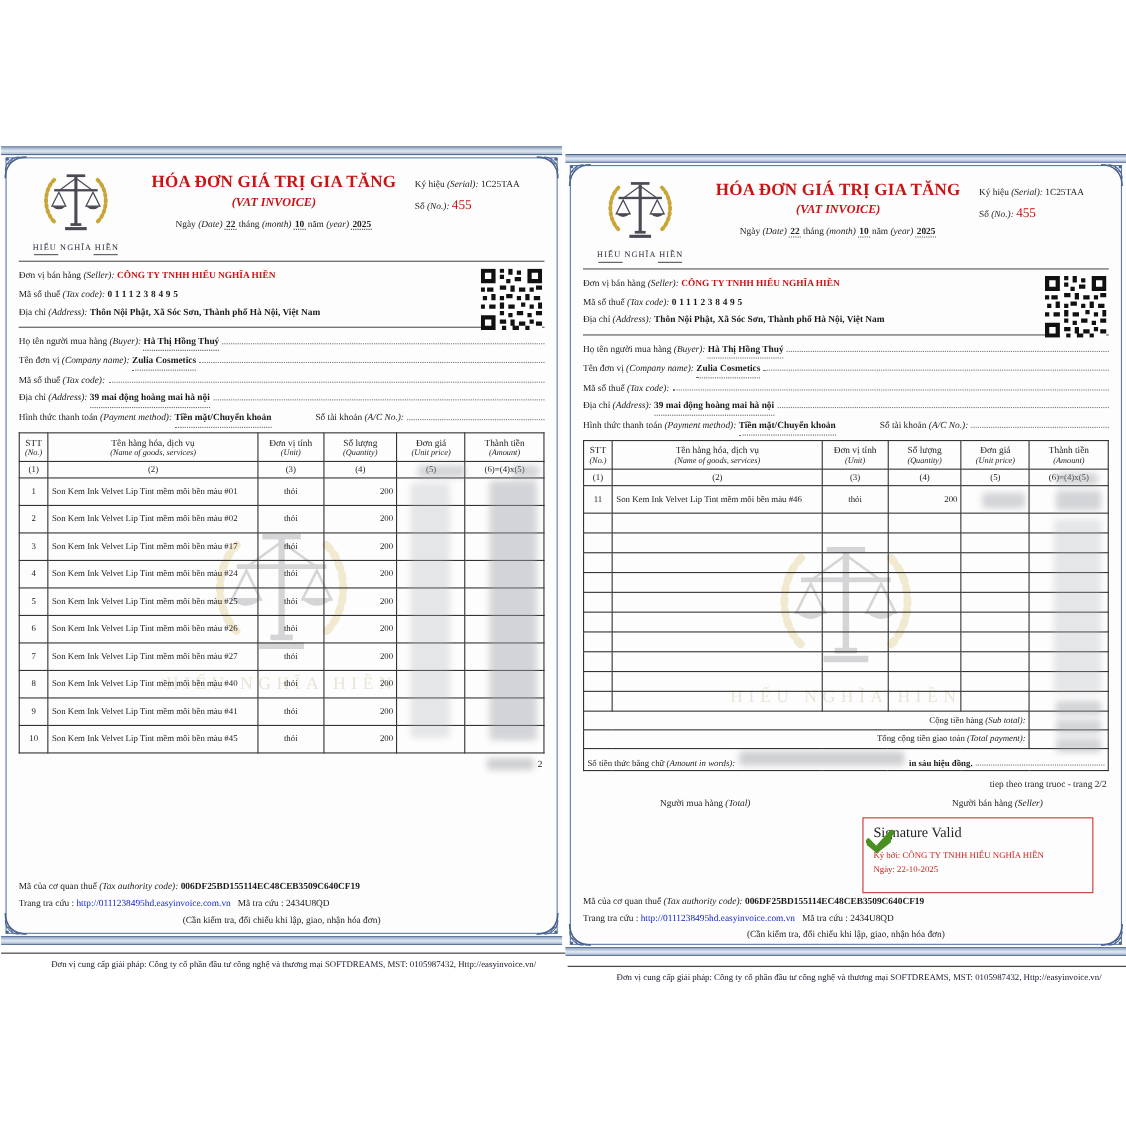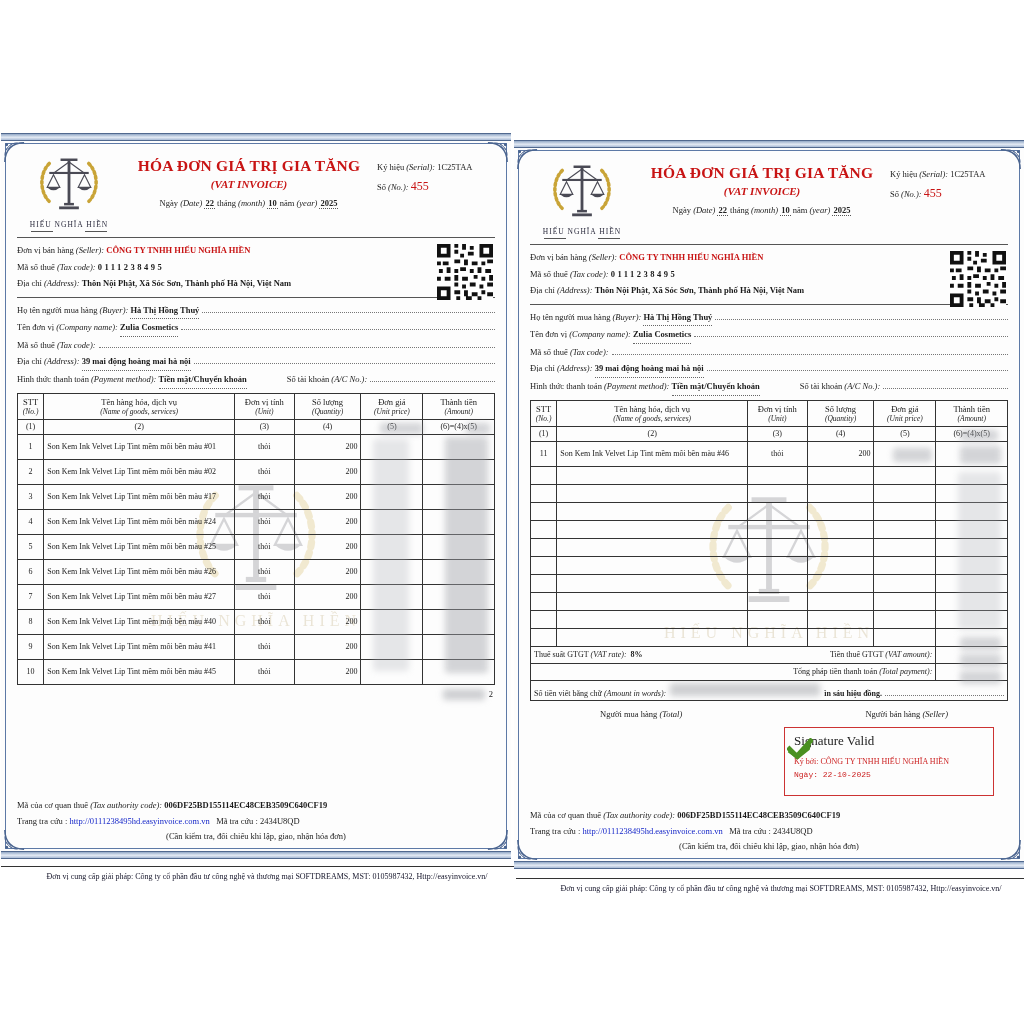--- a/index.html
+++ b/index.html
@@ -83,21 +83,21 @@
     filter:blur(3px);vertical-align:middle;margin:0 4px;border-radius:2px;}
   .page-frag{text-align:right;font-size:8.5px;padding:4px 2px 0 0;}
   .page-note{text-align:right;font-size:8.5px;padding:6px 2px 0 0;}
   
   .sign-row{display:flex;justify-content:space-between;padding:8px 60px 0 70px;font-size:8.5px;}
   .sigbox{position:relative;margin:8px 14px 0 auto;width:192px;border:1px solid #cc3333;
     padding:5px 7px 6px 9px;min-height:56px;}
   .sig-valid{font-size:13px;color:#222;}
   .sig-check{position:absolute;left:2px;top:10px;width:26px;height:22px;}
   .sig-by{color:#cc2222;font-size:8px;line-height:1.5;margin-top:7px;}
-  .sig-date{color:#cc2222;font-size:8px;margin-top:2px;font-family:Liberation Mono, monospace;}
+  .sig-date{color:#cc2222;font-size:8px;margin-top:2px;}
   
   .foot-block{margin-top:auto;padding-bottom:2px;}
   .foot-line{line-height:1.8;white-space:nowrap;}
   .link{color:#1526c8;cursor:pointer;}
   .check-note{text-align:center;margin-top:2px;font-size:8.5px;}
   
   .provider{position:absolute;font-size:8px;text-align:center;color:#15152a;
     border-top:1px solid #333;padding-top:5px;padding-left:12px;}
   #prov-left{left:1px;top:866px;width:508px;}
   #prov-right{left:516px;top:878px;width:506px;}
@@ -566,53 +566,49 @@
             </tr>
         <tr class="r-empty">
               <td></td>
               <td></td>
               <td></td>
               <td></td>
               <td></td>
               <td></td>
             </tr>
         <tr>
-          <td colspan="5" class="t-label">
-                <div class="split">
-                  <span><span>Thuế suất GTGT</span> <span class="en">(VAT rate):</span>&nbsp;&nbsp;<span class="bv">8%</span></span>
-                  <span><span>Tiền thuế GTGT</span> <span class="en">(VAT amount):</span></span>
-                </div>
-              </td>
+          <td colspan="5" class="t-label"><span>Cộng tiền hàng</span> <span class="en">(Sub total):</span></td>
               <td></td>
         </tr>
         <tr>
-          <td colspan="5" class="t-label"><span>Tổng pháp tiền thanh toán</span> <span class="en">(Total payment):</span></td>
+          <td colspan="5" class="t-label"><span>Tổng cộng tiền giao toán</span> <span class="en">(Total payment):</span></td>
               <td></td>
         </tr>
         <tr>
           <td colspan="6" class="words-cell">
                 <div class="words-flex">
-                  <span><span>Số tiền viết bằng chữ</span> <span class="en">(Amount in words):</span></span>
+                  <span><span>Số tiền thức bằng chữ</span> <span class="en">(Amount in words):</span></span>
                   <span class="smudge-words"></span>
                   <span class="bv">ìn sáu hiệu đồng.</span>
                   <span class="dots"></span>
                 </div>
               </td>
         </tr>
       </tbody>
         </table>
       <div class="smudge" style="left:90%;top:30px;width:8%;height:11px"></div>
       <div class="smudge" style="left:76%;top:48px;width:8%;height:14px"></div>
       <div class="smudge" style="left:90%;top:46px;width:8.5%;height:18px"></div>
       <div class="smudge light" style="left:89.5%;top:72px;width:9%;height:158px"></div>
       <div class="smudge" style="left:90%;top:237px;width:8.5%;height:13px"></div>
       <div class="smudge" style="left:90%;top:254px;width:8.5%;height:13px"></div>
       <div class="smudge" style="left:90%;top:271px;width:8.5%;height:13px"></div>
     </div>
 
+    <div class="page-note">tiep theo trang truoc - trang 2/2</div>
 
     <div class="sign-row">
       <span><span>Người mua hàng</span> <span class="en">(Total)</span></span>
       <span><span>Người bán hàng</span> <span class="en">(Seller)</span></span>
     </div>
 
     <div class="sigbox">
       <svg class="sig-check">
           <use href="#sym-check"></use>
         </svg>

